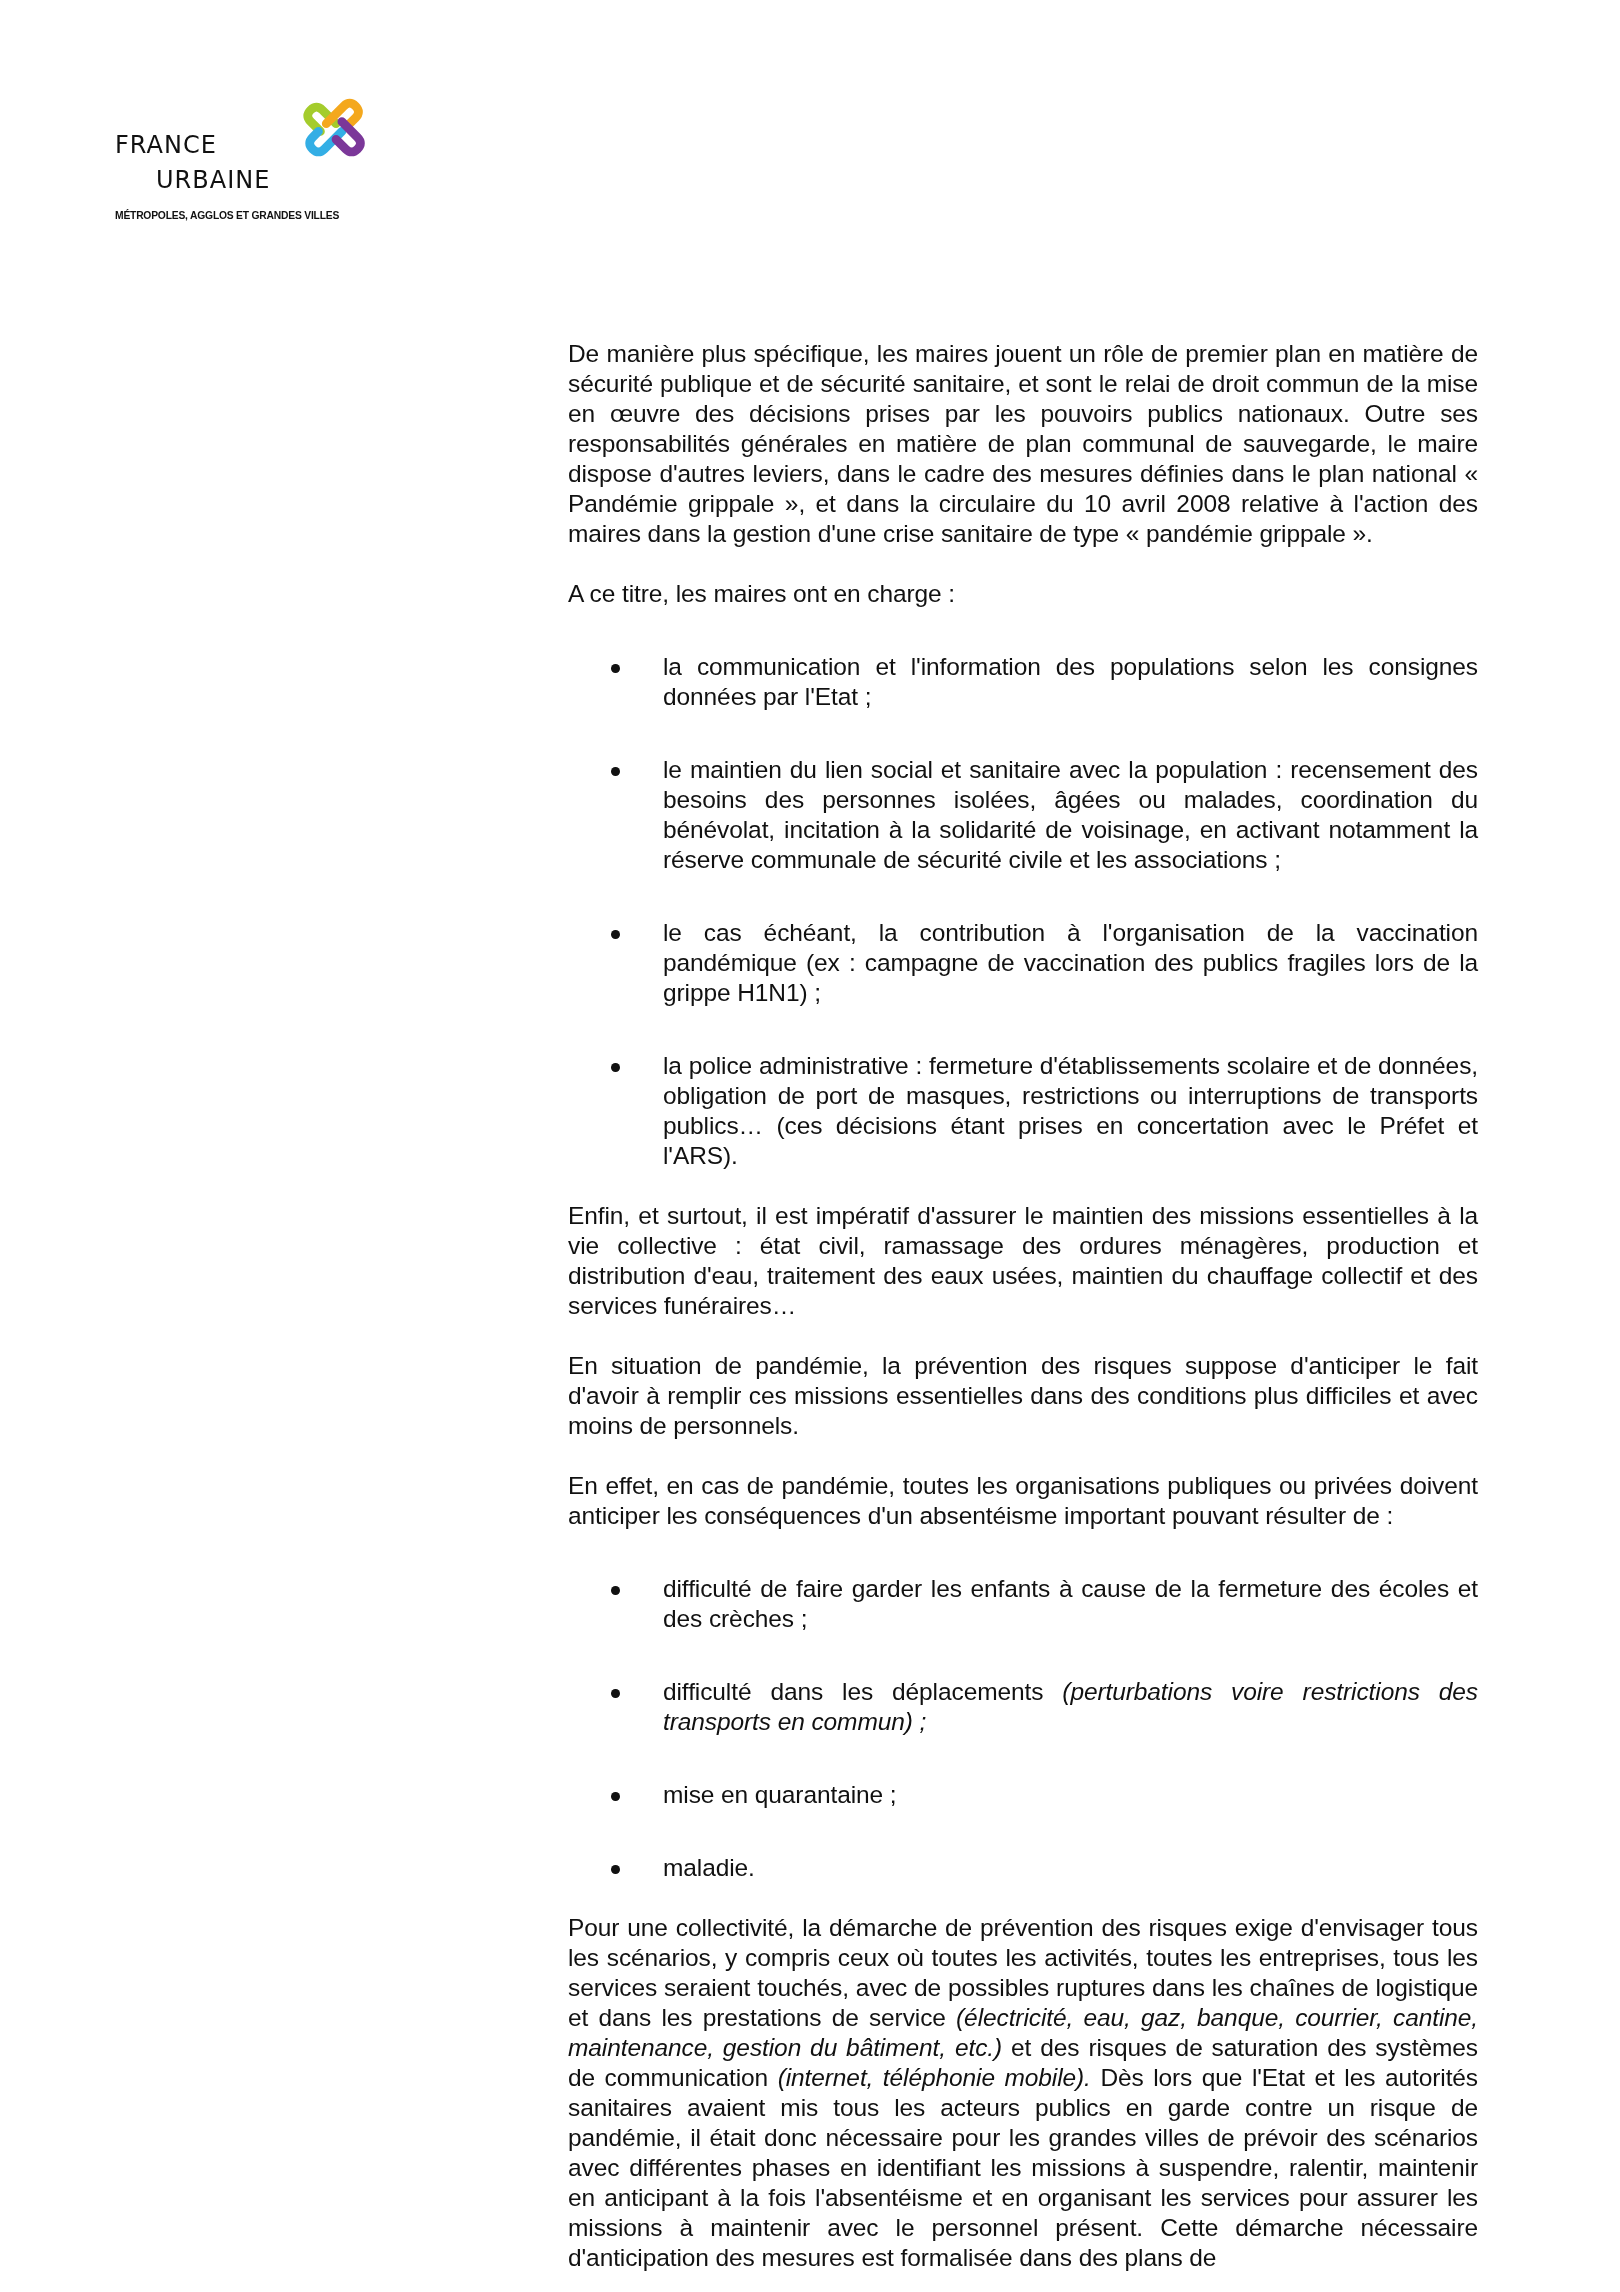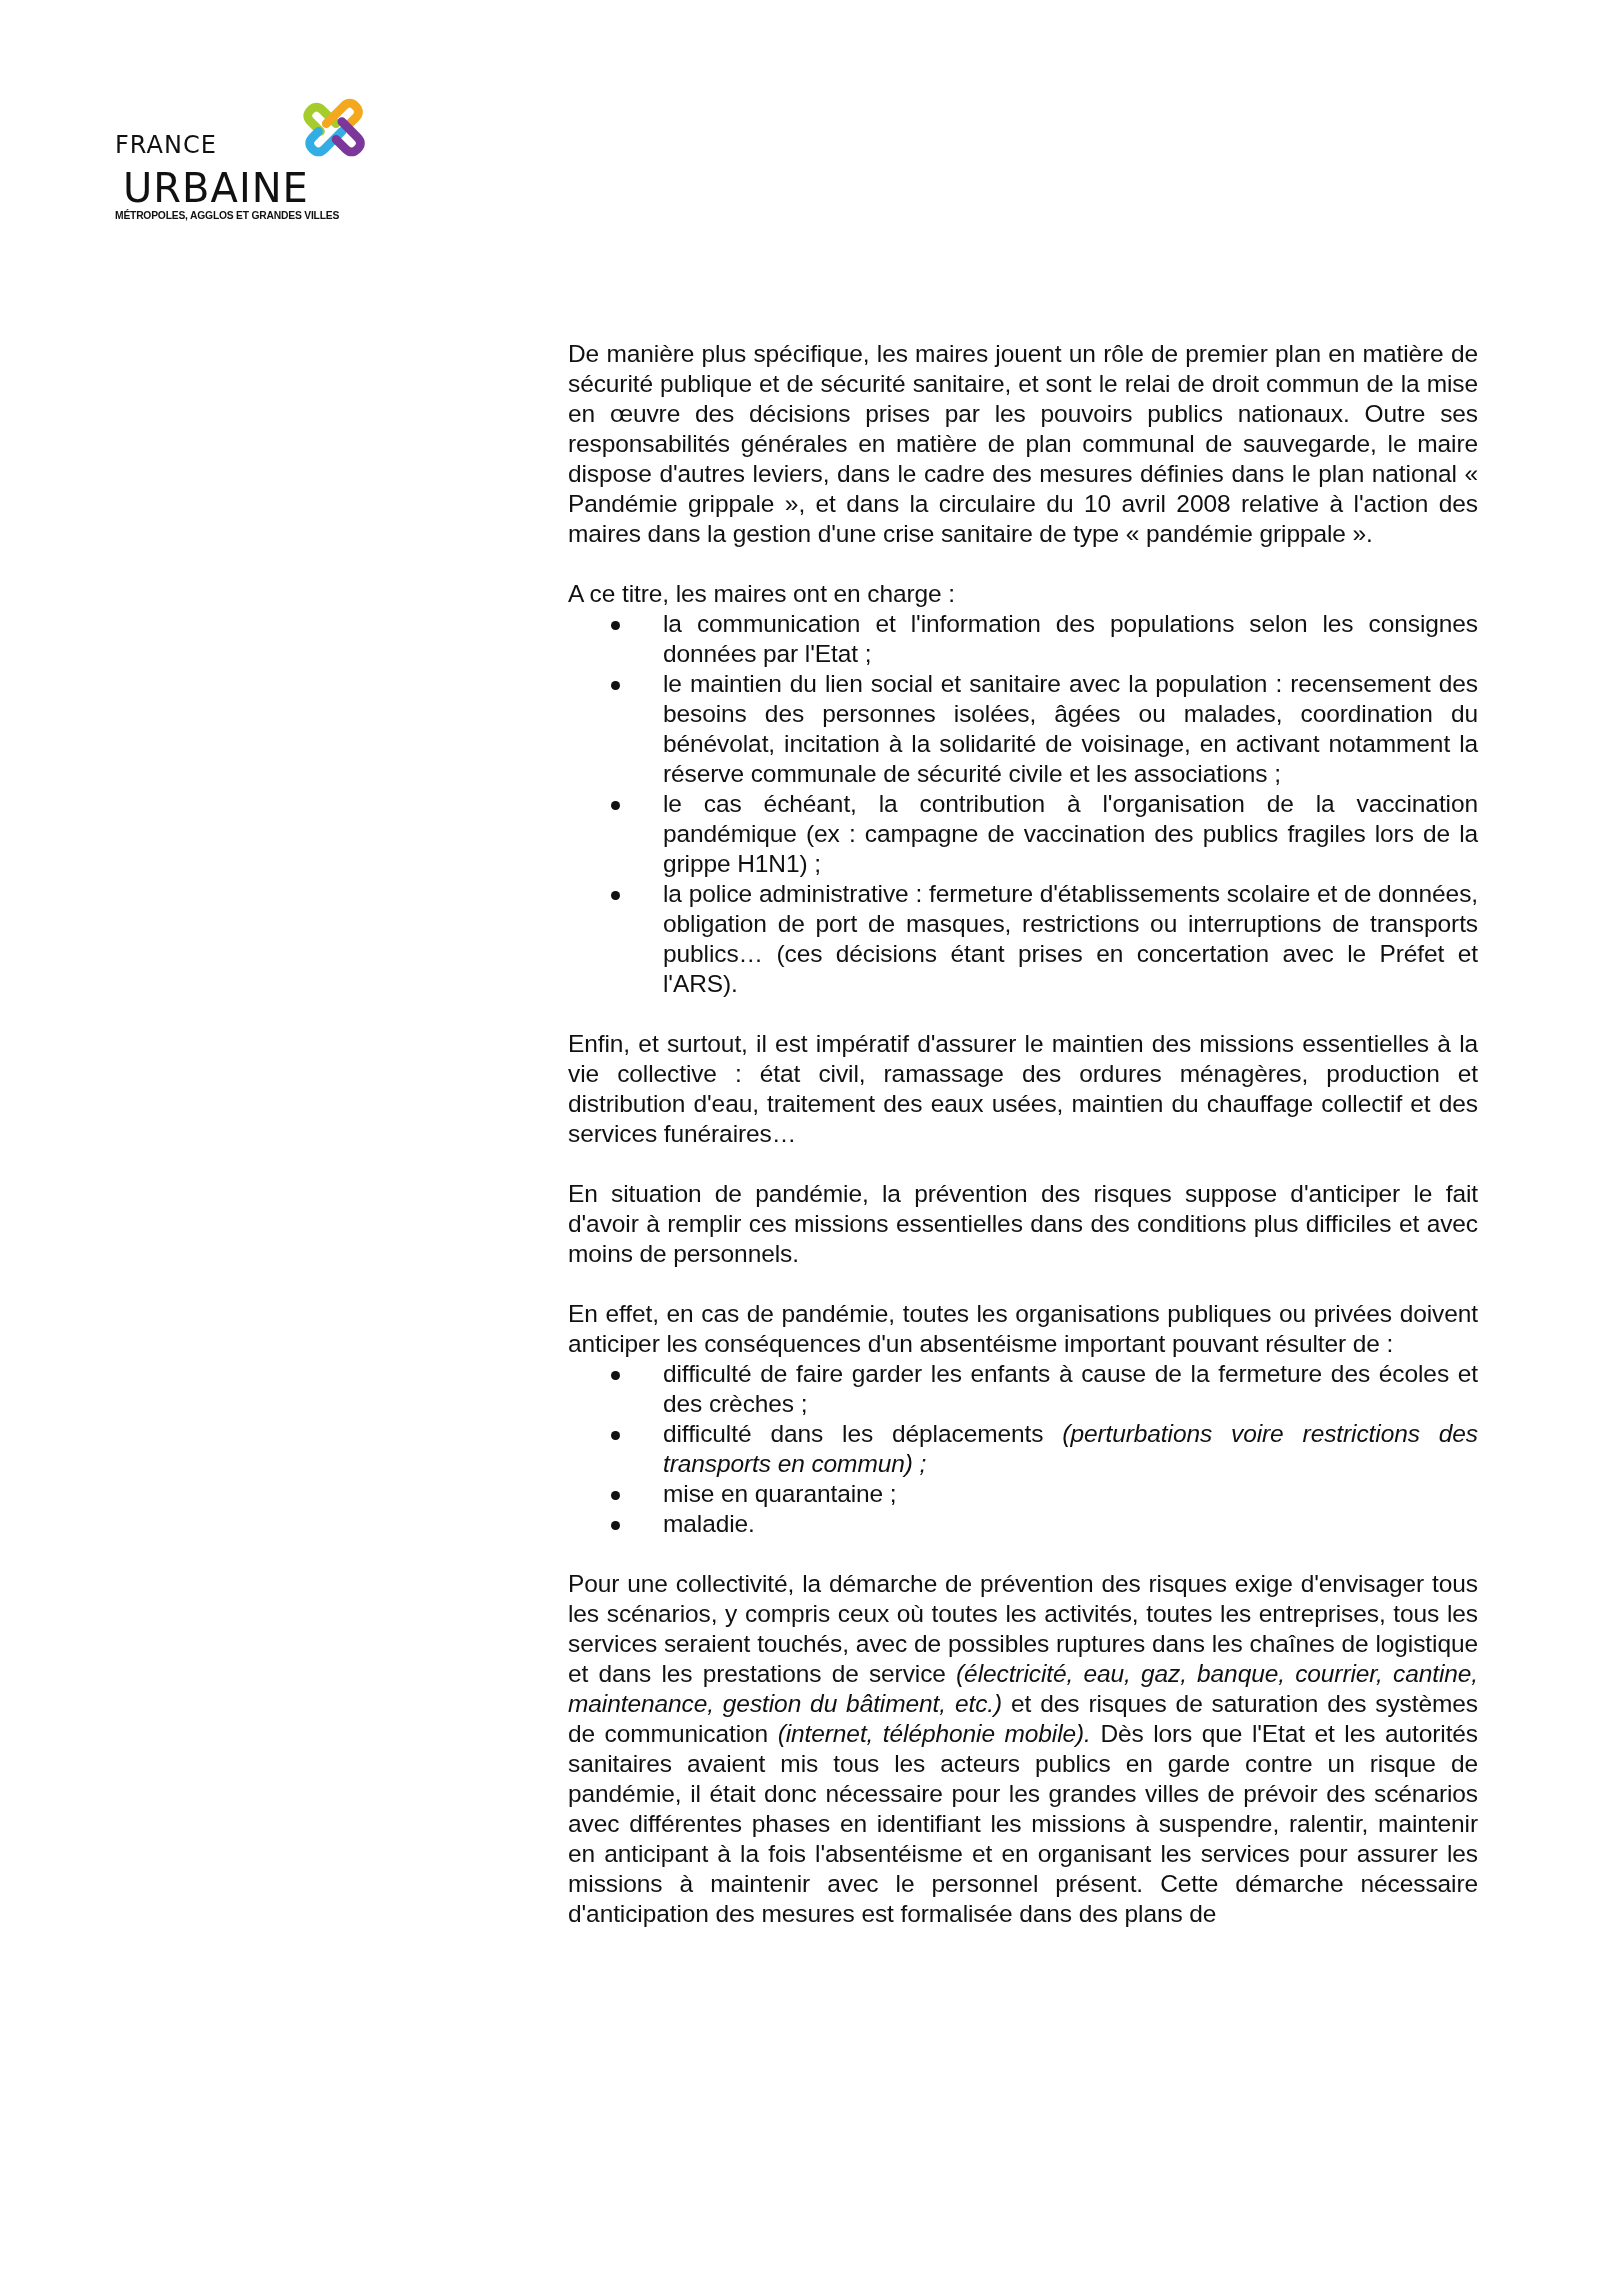--- a/index.html
+++ b/index.html
@@ -1,29 +1,29 @@
 <!DOCTYPE html>
 <html><head>
 <meta charset="utf-8">
 <style>
   html, body { margin: 0; padding: 0; background: #ffffff; }
   body { width: 1620px; height: 2293px; position: relative; overflow: hidden; font-family: "Liberation Sans", sans-serif; color: #111111; }
 
   .logo { position: absolute; left: 115px; top: 92px; width: 265px; height: 137px; }
   .logo-word { position: absolute; font-family: "DejaVu Sans", sans-serif; font-weight: normal; color: #111; letter-spacing: 1px; line-height: 1; }
   .logo-france { left: 0px; top: 41px; font-size: 24px; text-align: center; }
-  .logo-urbaine { left: 8px; top: 76px; font-size: 40px; }
+  .logo-urbaine { left: 41px; top: 76px; font-size: 24px; }
   .logo-tagline { position: absolute; left: 0px; top: 118px; font-size: 10.3px; font-weight: bold; font-family: "Liberation Sans", sans-serif; letter-spacing: -0.2px; white-space: nowrap; color:#111;text-align:center; }
   .logo-mark { position: absolute; left: 182px; top: 2px; width: 80px; height: 73px; }
 
   .content { position: absolute; left: 568px; top: 339px; width: 910px; font-size: 24.5px; line-height: 30px; letter-spacing: -0.1px; }
   .para { margin: 0 0 30px 0; text-align: justify; text-align-last: left; }
   .para.tight { margin-bottom: 0; }
   ul.bullets { list-style: none; margin: 0 0 30px 0; padding: 0; }
-  ul.bullets li { position: relative; padding-left: 95px; text-align: justify; text-align-last: left; }
+  ul.bullets li { position: relative; padding-left: 95px; text-align: justify; text-align-last: left; margin-top: 43px; }
   ul.bullets li .dot { position: absolute; left: 43px; top: 11.8px; width: 8.8px; height: 8.8px; border-radius: 50%; background: #111; }
   em { font-style: italic; }
 </style>
 </head>
 <body>
 
 <div class="logo">
   <svg class="logo-mark" viewBox="0 0 82 74">
     <path d="M40 30 L26 16 Q20 10 14 16 Q8 22 14 28 L24 38" fill="none" stroke="#a4cc2c" stroke-width="9" stroke-linecap="round"></path>
     <path d="M30 30 L48 12 Q54 6 60 12 Q66 18 60 24 L54 30" fill="none" stroke="#f4a81d" stroke-width="9" stroke-linecap="round"></path>

